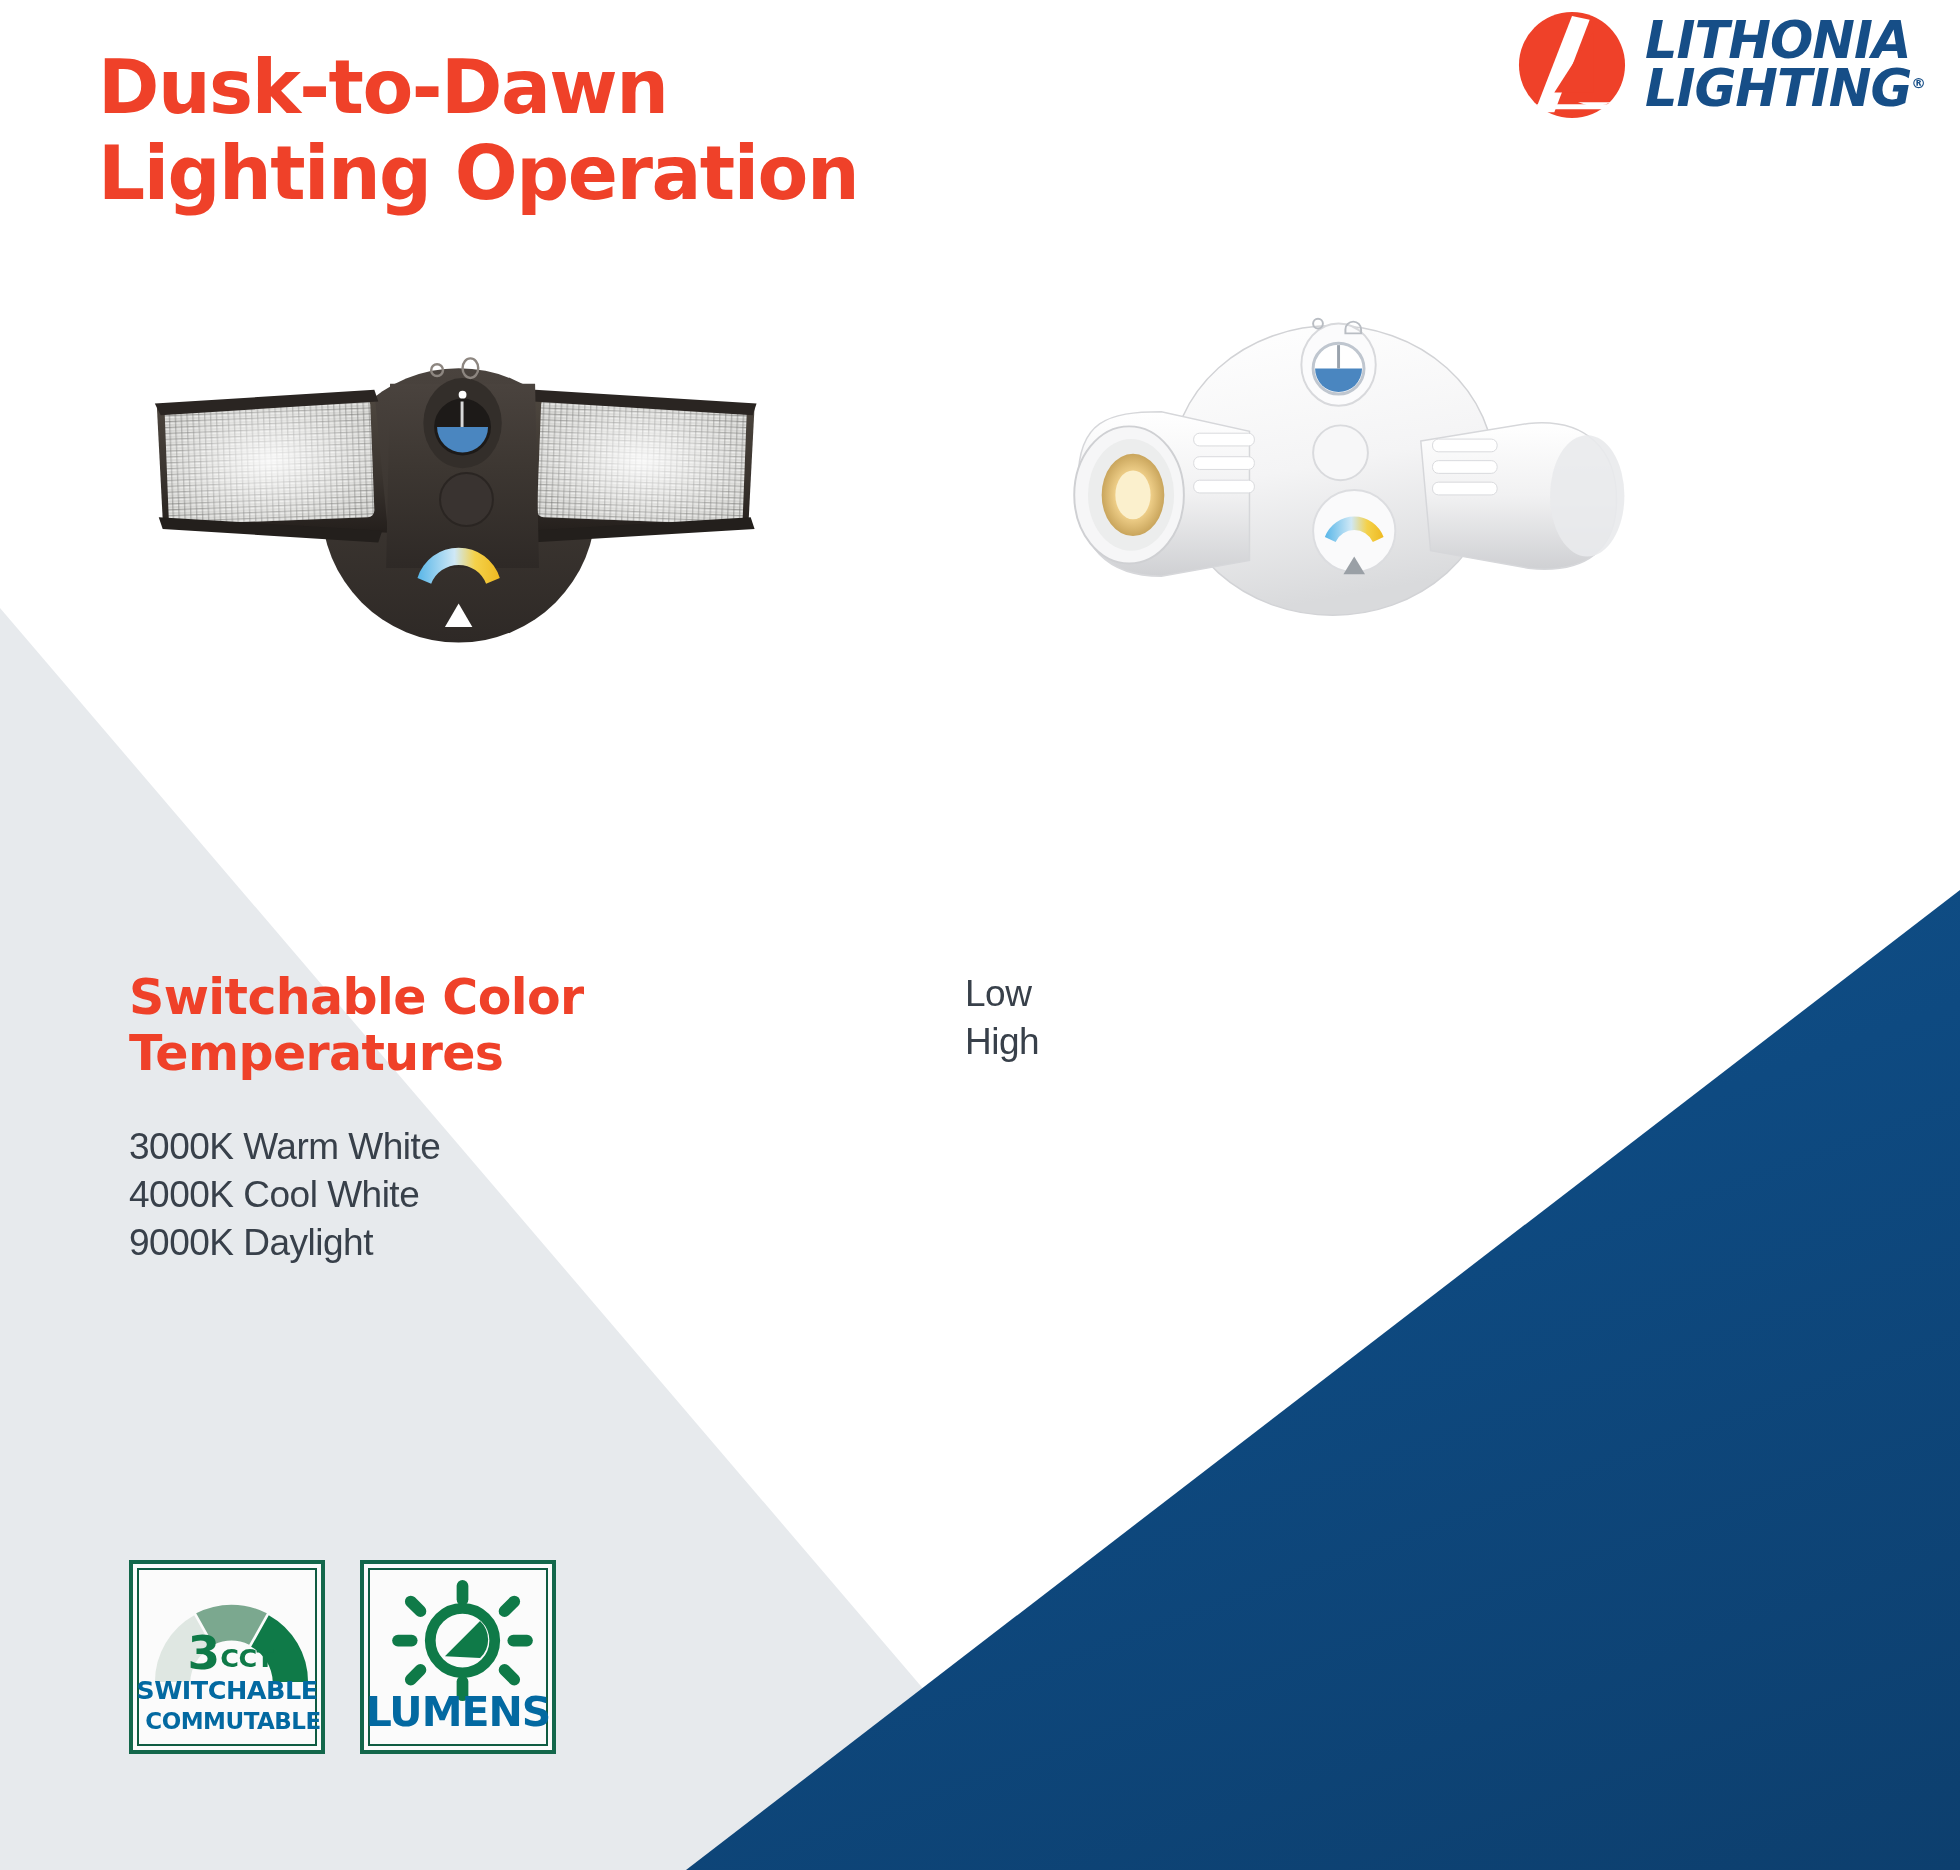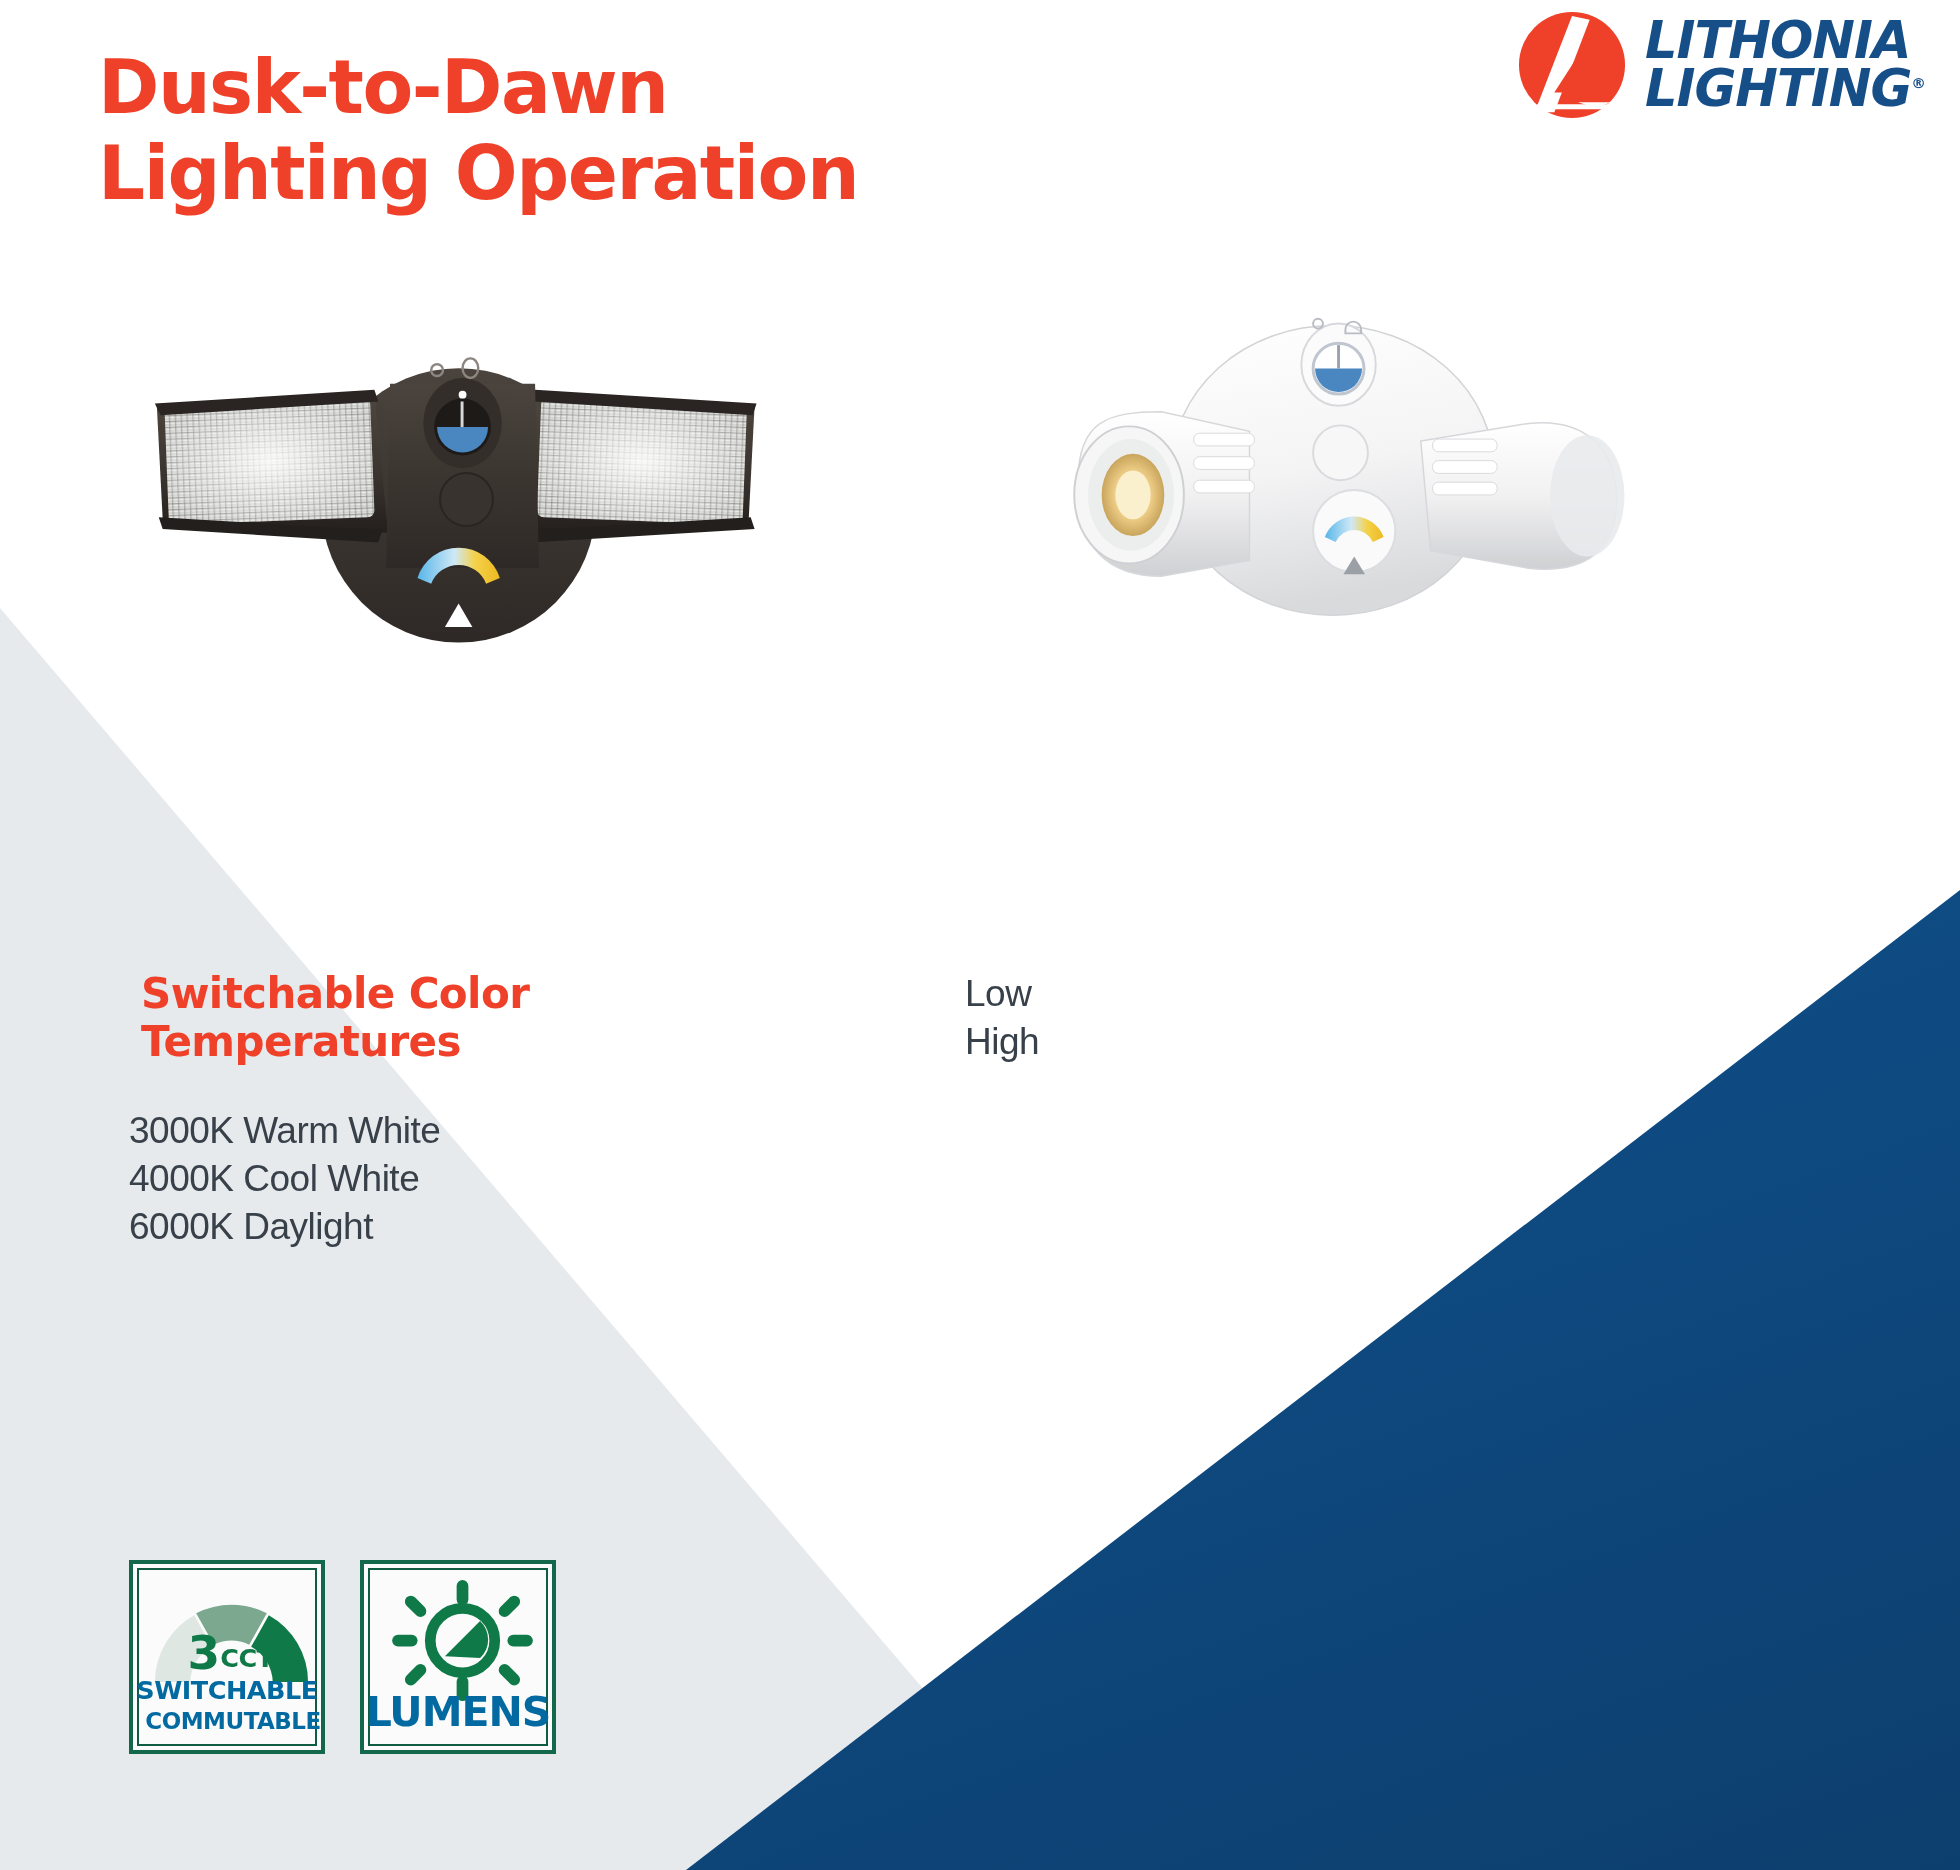--- a/index.html
+++ b/index.html
@@ -48,22 +48,22 @@
   .logo-text .reg{font-size:14.7px;vertical-align:super;font-style:normal;}
 
   
   .fixture{position:absolute;z-index:3;}
 
   
   .col{position:absolute;z-index:5;}
   .col-head{
     color:#ef4129;
     font-family:"DejaVu Sans","Liberation Sans",sans-serif;
-    font-weight:bold;font-size:42px;line-height:1.14;
-    letter-spacing:-0.6px;white-space:pre-line;margin:0 0 41px 12px;
+    font-weight:bold;font-size:49px;line-height:1.14;
+    letter-spacing:-0.6px;white-space:pre-line;margin:0 0 41px 0;
   }
   .col-item{
     color:#38404a;font-size:37px;line-height:1.30;
     font-family:"Liberation Sans",sans-serif;
     font-weight:400;letter-spacing:-0.5px;
   }
 
   
   .badges{position:absolute;left:129px;top:1560px;display:flex;gap:35px;z-index:5;}
   .badge{
@@ -246,21 +246,21 @@
         <polygon points="0,26 -11,44 11,44" fill="#9aa0a6"></polygon>
       </g>
     </svg>
   </div>
 
   <div class="col" style="left:129px;top:970px;width:608px;">
     <div class="col-head">Switchable Color
 Temperatures</div>
     <div class="col-item">3000K Warm White</div>
     <div class="col-item">4000K Cool White</div>
-    <div class="col-item">6000K Daylight</div>
+    <div class="col-item">9000K Daylight</div>
   </div>
 
   <div class="col" style="left:965px;top:970px;width:608px;">
     <div class="col-item">Low</div>
     <div class="col-item">High</div>
   </div>
 
   <div class="badges">
 
     <div class="badge">

